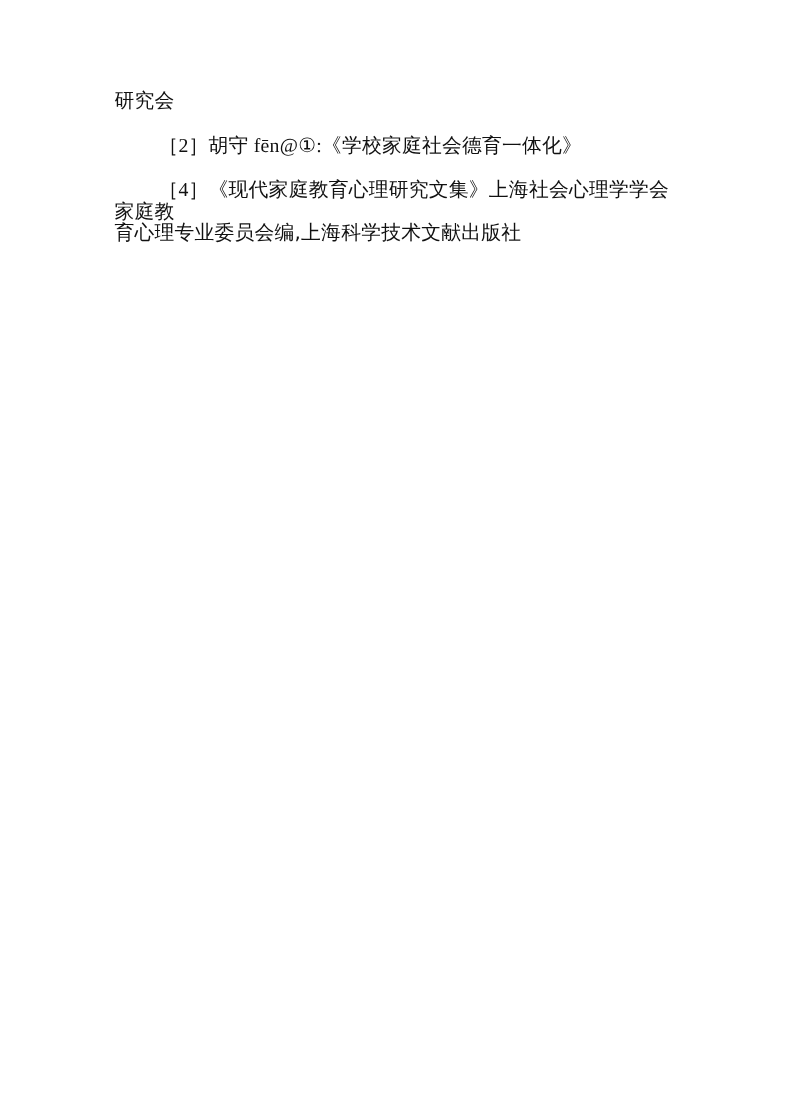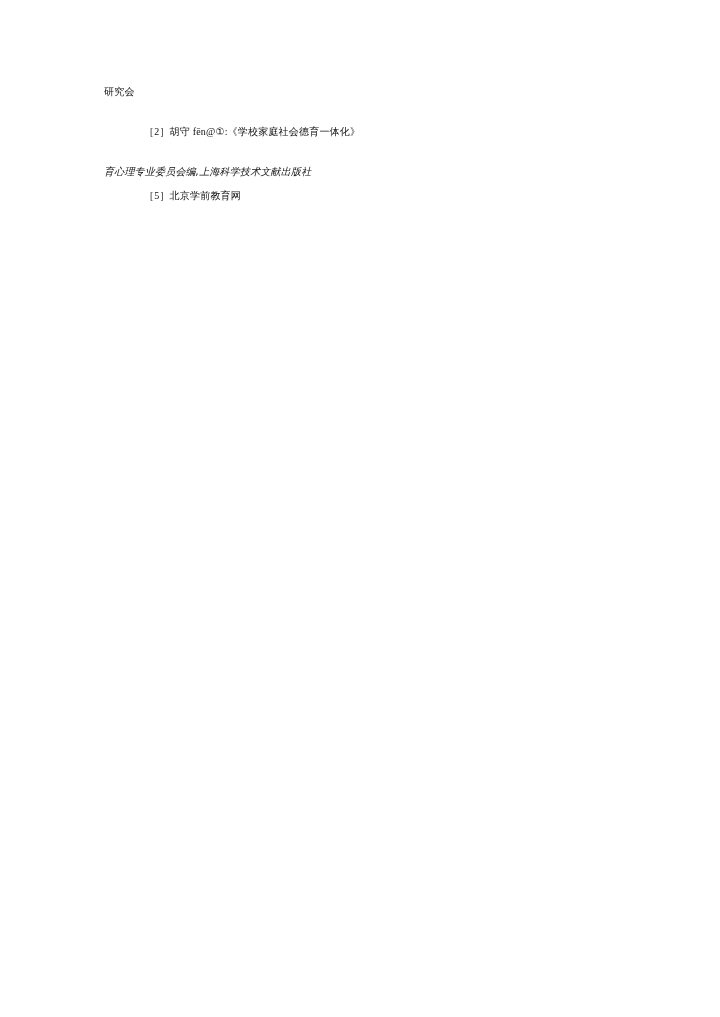--- a/index.html
+++ b/index.html
@@ -20,42 +20,41 @@
     background: #ffffff;
     box-sizing: border-box;
   }
   .content {
     position: absolute;
     left: 104px;
     top: 82px;
     width: 520px;
   }
   .line {
-    font-size: 10px;
+    font-size: 18px;
     line-height: 20px;
     color: #111111;
     margin-bottom: 20px;
     letter-spacing: 0.2px;
     white-space: pre-wrap;
   }
   .line.indent {
     text-indent: 40px;
     font-family: Liberation Serif, serif;
   }
   .line.tight {
     margin-bottom: 0;
   }
   .line.cont {
-    margin-bottom: 4px;
-    font-style: italic;
+    margin-bottom: 28px;
   }
 </style>
 </head>
 <body>
 
 <div class="page">
   <div class="content">
     <div class="line">研究会</div>
     <div class="line indent">［2］胡守 fēn@①:《学校家庭社会德育一体化》</div>
+    <div class="line indent tight">［4］《现代家庭教育心理研究文集》上海社会心理学学会家庭教</div>
     <div class="line cont">育心理专业委员会编,上海科学技术文献出版社</div>
-    <div class="line indent">［5］北京学前教育网</div>
   </div>
 </div>
 
 </body></html>

